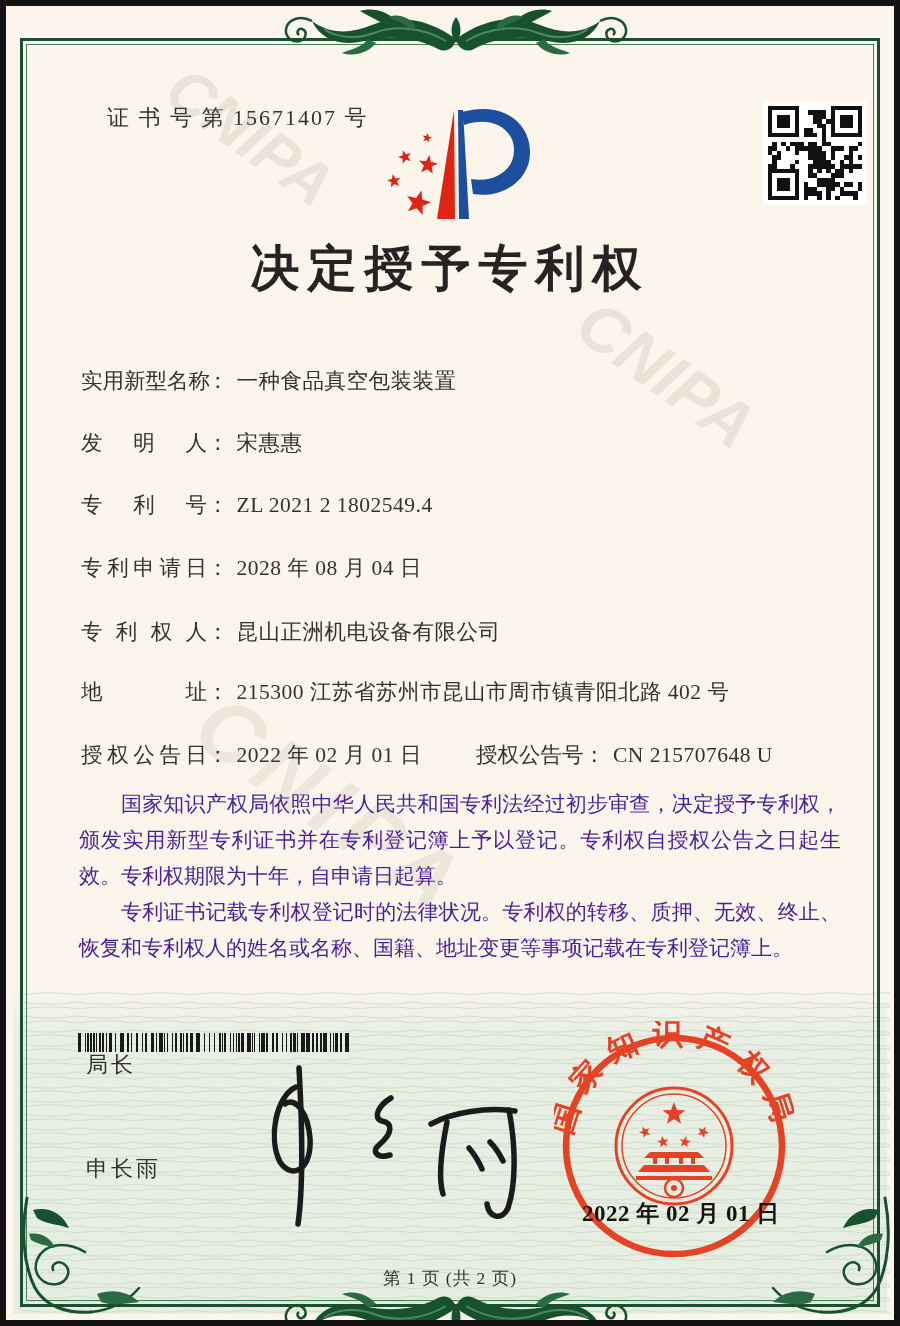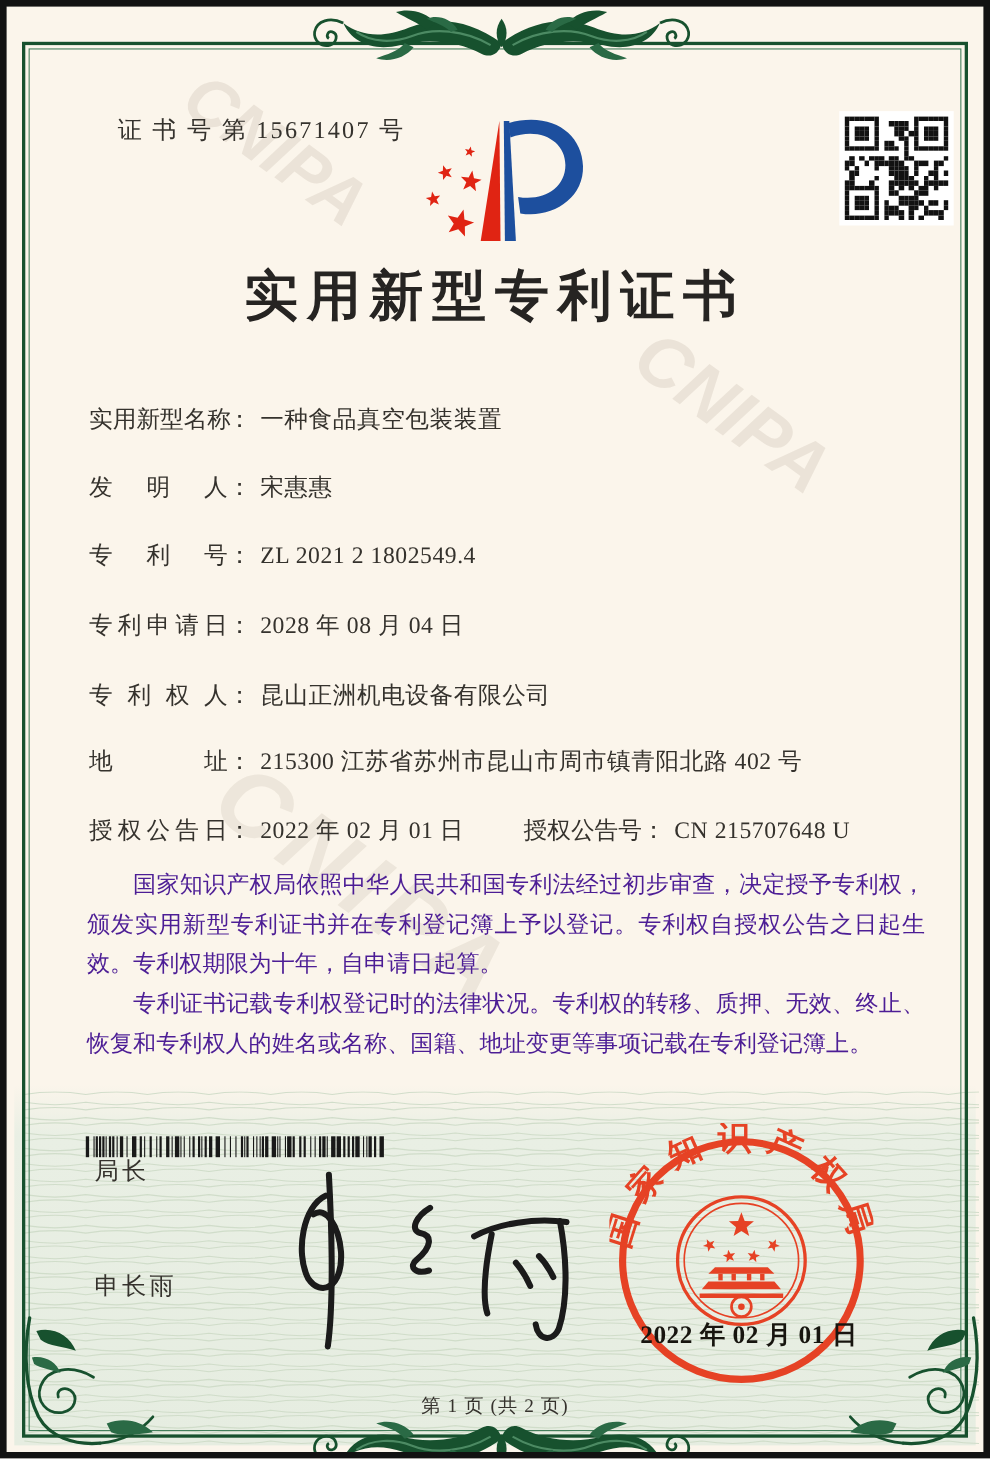--- a/index.html
+++ b/index.html
@@ -609,21 +609,21 @@
         <div class="m"></div>
         <div class="m d"></div>
         <div class="m"></div>
         <div class="m"></div>
         <div class="m"></div>
         <div class="m d"></div>
         <div class="m"></div>
       </div>
   </div>
 
-  <div class="abs title">实用新型专利证书</div>
+  <div class="abs title">决定授予专利权</div>
 
   <div class="row" style="top:360px;">
     <span class="flabel">实用新型名称</span><span class="colon">：</span><span class="fvalue">一种食品真空包装装置</span>
   </div>
   <div class="row" style="top:422px;">
     <span class="flabel">发明人</span><span class="colon">：</span><span class="fvalue">宋惠惠</span>
   </div>
   <div class="row" style="top:484px;">
     <span class="flabel">专利号</span><span class="colon">：</span><span class="fvalue">ZL 2021 2 1802549.4</span>
   </div>

